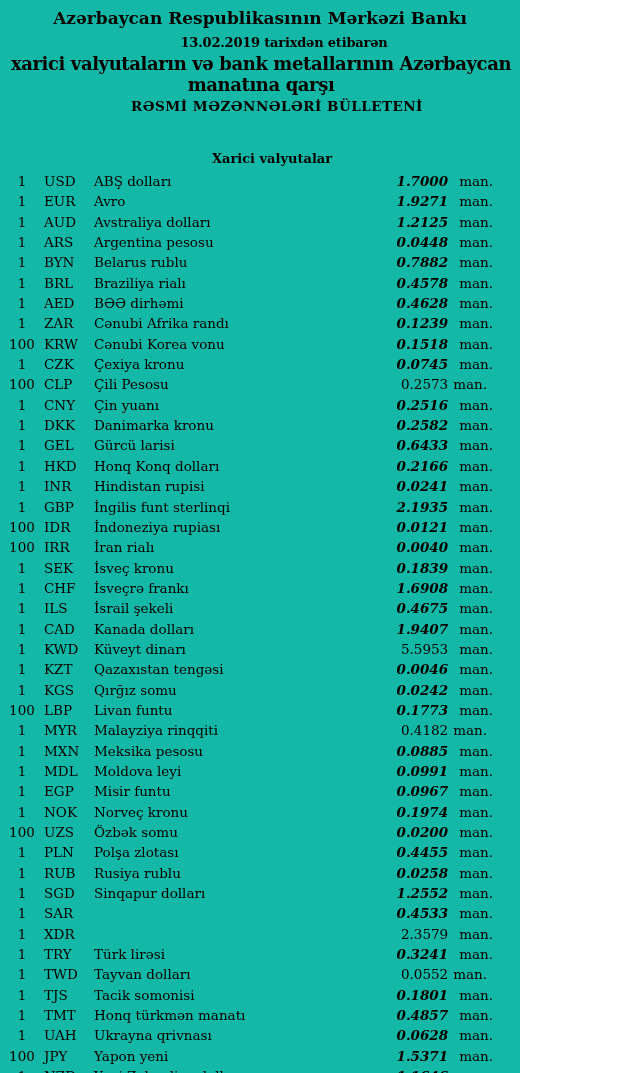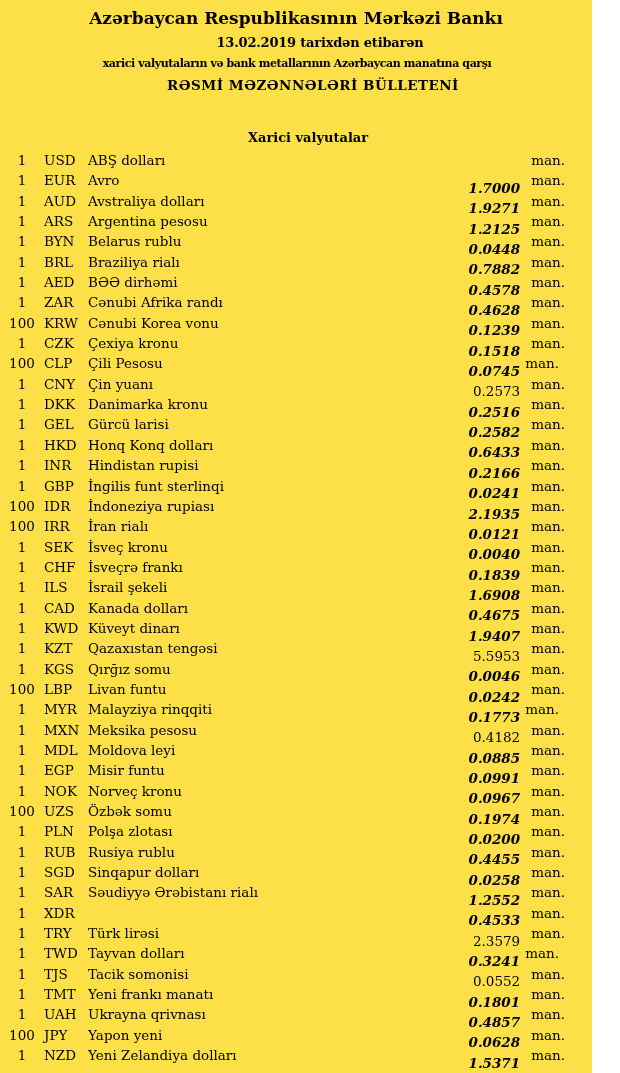--- a/index.html
+++ b/index.html
@@ -9,44 +9,44 @@
     width: 620px;
     height: 1073px;
     overflow: hidden;
   }
   body {
     font-family: "DejaVu Serif", serif;
     color: #000000;
   }
   .page {
     position: relative;
-    width: 592px;
+    width: 520px;
     height: 1073px;
-    background: #fde047;
+    background: #14b8a6;
   }
   
   .header {
     padding-top: 6px;
     text-align: center;
     font-weight: bold;
   }
   .bank-name {
     font-size: 17px;
     line-height: 24px;
     letter-spacing: 0px;
   }
   .date-line {
     font-size: 13px;
     line-height: 21px;
     margin-top: 2px;
     letter-spacing: -0.2px;
     transform: translateX(24px);
   }
   .subject-line {
-    font-size: 11px;
+    font-size: 18px;
     line-height: 21px;
     letter-spacing: -0.4px;
     transform: translateX(1px);
   }
   .bulletin-line {
     font-size: 13.5px;
     line-height: 22px;
     letter-spacing: 0.5px;
     transform: translateX(17px);
   }
@@ -74,31 +74,30 @@
     width: 44px;
     text-align: center;
     flex: none;
   }
   .col-code {
     width: 21px;
     text-align: left;
     flex: none;
   }
   .col-name {
-    margin-left: 23px;
+    margin-left: 29px;
     flex: none;
   }
   .spacer { flex: 1 1 auto; }
   .col-rate {
     flex: none;
     width: 70px;
     text-align: right;
     font-weight: bold;
     font-style: italic;
-    margin-top: 28px;
   }
   .row.plain .col-rate {
     font-weight: normal;
     font-style: normal;
   }
   .col-unit {
     flex: none;
     margin-left: 11px;
   }
   .row.tight .col-unit {
@@ -404,21 +403,20 @@
         <span class="col-nominal">1</span>
         <span class="col-code">SGD</span>
         <span class="col-name">Sinqapur dolları</span>
         <span class="spacer"></span>
         <span class="col-rate">1.2552</span>
         <span class="col-unit">man.</span>
       </div>
       <div class="row">
         <span class="col-nominal">1</span>
         <span class="col-code">SAR</span>
-        <span class="col-name">Səudiyyə Ərəbistanı rialı</span>
         <span class="spacer"></span>
         <span class="col-rate">0.4533</span>
         <span class="col-unit">man.</span>
       </div>
       <div class="row plain">
         <span class="col-nominal">1</span>
         <span class="col-code">XDR</span>
         <span class="spacer"></span>
         <span class="col-rate">2.3579</span>
         <span class="col-unit">man.</span>
@@ -443,21 +441,21 @@
         <span class="col-nominal">1</span>
         <span class="col-code">TJS</span>
         <span class="col-name">Tacik somonisi</span>
         <span class="spacer"></span>
         <span class="col-rate">0.1801</span>
         <span class="col-unit">man.</span>
       </div>
       <div class="row">
         <span class="col-nominal">1</span>
         <span class="col-code">TMT</span>
-        <span class="col-name">Yeni frankı manatı</span>
+        <span class="col-name">Honq türkmən manatı</span>
         <span class="spacer"></span>
         <span class="col-rate">0.4857</span>
         <span class="col-unit">man.</span>
       </div>
       <div class="row">
         <span class="col-nominal">1</span>
         <span class="col-code">UAH</span>
         <span class="col-name">Ukrayna qrivnası</span>
         <span class="spacer"></span>
         <span class="col-rate">0.0628</span>

